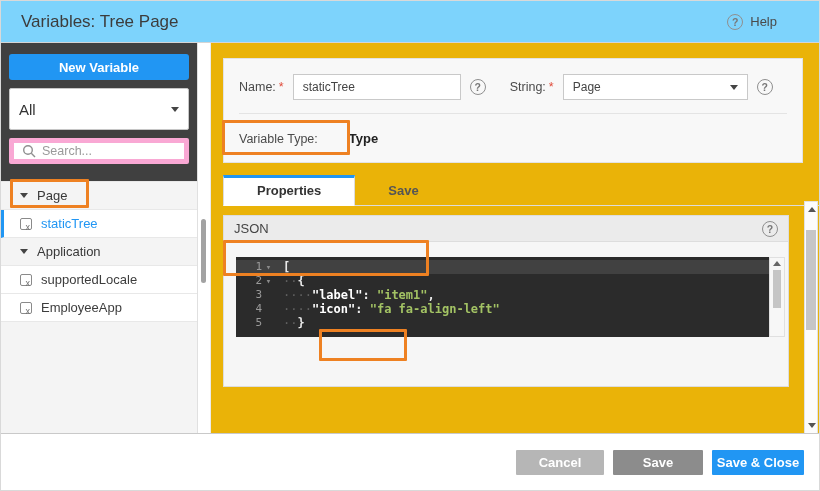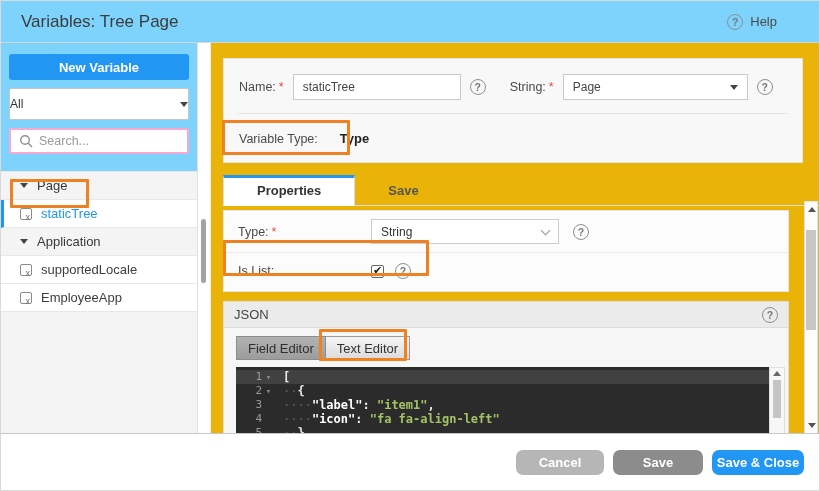--- a/index.html
+++ b/index.html
@@ -15,31 +15,31 @@
               font-size:13px; color:#4a4a4a; cursor:pointer; }
   .qicon { width:16px; height:16px; border:1.4px solid #8f8f8f; border-radius:50%;
            color:#777; font-size:10.5px; font-weight:bold; display:flex; align-items:center;
            justify-content:center; flex:none; background:transparent; }
   .qicon::before { content:"?"; }
 
   
   .content { display:flex; height:390px; overflow:hidden; position:relative; }
 
   
-  .sidebar { width:197px; border-right:1px solid #e0e0e0; display:flex; flex-direction:column; background:#7dd3fc; }
+  .sidebar { width:197px; border-right:1px solid #e0e0e0; display:flex; flex-direction:column; background:#404040; }
   .side-controls { padding:11px 8px 8px; }
   .btn-new { width:100%; height:26px; background:#2196f3; border:none; border-radius:3px;
              color:#fff; font-size:13px; font-weight:bold; display:flex; align-items:center;
              justify-content:center; margin-bottom:8px; cursor:pointer; }
-  .selectbox { height:32px; border:1px solid #c6c6c6; border-radius:2px; background:#fff;
-               display:flex; align-items:center; justify-content:space-between; padding:0 0;
-               font-size:12px; color:#333; margin-bottom:8px; cursor:pointer; }
+  .selectbox { height:42px; border:1px solid #c6c6c6; border-radius:2px; background:#fff;
+               display:flex; align-items:center; justify-content:space-between; padding:0 9px;
+               font-size:15px; color:#333; margin-bottom:8px; cursor:pointer; }
   .tri-dn { width:0; height:0; border-left:4px solid transparent; border-right:4px solid transparent;
             border-top:5px solid #444; }
-  .searchbox { height:26px; border:2px solid #f9a8d4; border-radius:2px; background:#fff;
+  .searchbox { height:26px; border:5px solid #f9a8d4; border-radius:2px; background:#fff;
                display:flex; align-items:center; padding:0 8px; gap:6px; }
   .mag { width:14px; height:14px; flex:none; }
   .searchbox input { border:none; outline:none; width:100%; font-size:12.5px; color:#555;
                      font-family:"Liberation Sans",sans-serif; background:transparent; }
   .searchbox input::placeholder { color:#9a9a9a; }
 
   .tree { margin-top:9px; border-top:1px solid #e8e8e8; }
   .trow { height:28px; display:flex; align-items:center; gap:9px; padding-left:19px;
           border-bottom:1px solid #e8e8e8; font-size:13px; color:#3d3d3d; background:#fff; cursor:pointer; }
   .trow.group { background:#f4f4f4; color:#383838; }
@@ -59,21 +59,21 @@
   .fp-row1 { display:flex; align-items:center; padding:15px 15px 13px; }
   .lbl { font-size:12.5px; color:#4a4a4a; white-space:nowrap; }
   .req { color:#e04b3a; margin-left:3px; font-size:12.5px; }
   .text-input { width:168px; height:26px; border:1px solid #c9c9c9; background:#fff; font-size:12px;
                 color:#444; padding:0 9px; margin-left:9px; font-family:"Liberation Sans",sans-serif; }
   .owner-sel { width:185px; height:26px; border:1px solid #c9c9c9; background:#fff; margin-left:9px;
                display:flex; align-items:center; justify-content:space-between; padding:0 9px;
                font-size:12px; color:#444; cursor:pointer; }
   .sp8 { width:9px; flex:none; } .sp22 { width:24px; flex:none; }
   .fp-div { border-top:1px solid #e4e4e4; margin:0 15px; }
-  .fp-row2 { display:flex; align-items:center; gap:22px; padding:17px 15px 16px; font-size:12.5px; color:#4a4a4a; }
+  .fp-row2 { display:flex; align-items:center; gap:31px; padding:17px 15px 16px; font-size:12.5px; color:#4a4a4a; }
   .vt-value { font-weight:bold; color:#222; font-size:13px; }
 
   
   .tabbar { display:flex; margin:12px 0 0 12px; border-bottom:1px solid #dcdcdc; align-items:flex-end; }
   .tab { padding:7px 33px; font-size:13px; color:#555; cursor:pointer;font-weight:bold; }
   .tab.active { background:#fff; border:1px solid #dcdcdc; border-bottom:1px solid #fff;
                 border-top:3px solid #2196f3; margin-bottom:-1px; padding-top:5px; color:#333; }
 
   
   .groupbox { margin:4px 30px 0 12px; border:1px solid #e6e6e6; background:#fcfcfc; }
@@ -120,21 +120,21 @@
                      background:#fcfcfc; border:1px solid #e2e2e2; }
   .ps-up { position:absolute; top:5px; left:3px; width:0; height:0; border-left:4px solid transparent;
            border-right:4px solid transparent; border-bottom:5px solid #555; }
   .ps-dn { position:absolute; bottom:5px; left:3px; width:0; height:0; border-left:4px solid transparent;
            border-right:4px solid transparent; border-top:5px solid #555; }
   .ps-thumb { position:absolute; left:1px; top:28px; width:10px; height:100px; background:#c6c6c6; }
 
   
   .footer { height:59px; border-top:1px solid #c9c9c9; background:#fff; display:flex;
             justify-content:flex-end; align-items:flex-start; padding:16px 15px 0; gap:9px; }
-  .fbtn { height:25px; border:none; border-radius:7px; color:#fff; font-size:13px; font-weight:bold;
+  .fbtn { height:25px; border:none; border-radius:1px; color:#fff; font-size:13px; font-weight:bold;
           cursor:pointer; font-family:"Liberation Sans",sans-serif; }
   .fbtn.cancel { background:#b6b6b6; width:88px; }
   .fbtn.save { background:#8c8c8c; width:90px; }
   .fbtn.primary { background:#2196f3; width:92px; }
 
   
   .ann { position:absolute; border:3px solid #ee8122; border-radius:1px; pointer-events:none; z-index:6; }
   .ann-statictree { left:9px; top:178px; width:79px; height:29px; }
   .ann-vartype { left:221px; top:119px; width:128px; height:35px; }
   .ann-islist { left:222px; top:239px; width:206px; height:36px; }
@@ -223,48 +223,27 @@
           <span>Variable Type:</span>
           <span class="vt-value">Type</span>
         </div>
       </div>
 
       <div class="tabbar">
         <div class="tab active">Properties</div>
         <div class="tab">Save</div>
       </div>
 
-      <div class="groupbox">
-        <div class="gb-row">
-          <span class="gb-label">
-            <span>Type:</span><span class="req">*</span>
-          </span>
-          <div class="type-sel">
-            <span>String</span>
-            <span class="chev"></span>
-          </div>
-          <span class="qicon"></span>
-        </div>
-        <div class="gb-row second">
-          <span class="gb-label">Is List:</span>
-          <span class="checkbox"></span>
-          <span class="qicon"></span>
-        </div>
-      </div>
 
       <div class="json-sec">
         <div class="json-head">
           <span>JSON</span>
           <span class="qicon"></span>
         </div>
         <div class="json-body">
-          <div class="ed-toolbar">
-            <div class="ed-btn inactive">Field Editor</div>
-            <div class="ed-btn active">Text Editor</div>
-          </div>
           <div class="editor">
             <div class="code-area">
                 <div class="code-line active">
                   <span class="gutter-num">1</span>
                   <span class="fold">▾</span>
                   <span class="code-text"><span class="tk-punc">[</span></span>
                 </div>
                 <div class="code-line">
                   <span class="gutter-num">2</span>
                   <span class="fold">▾</span>

